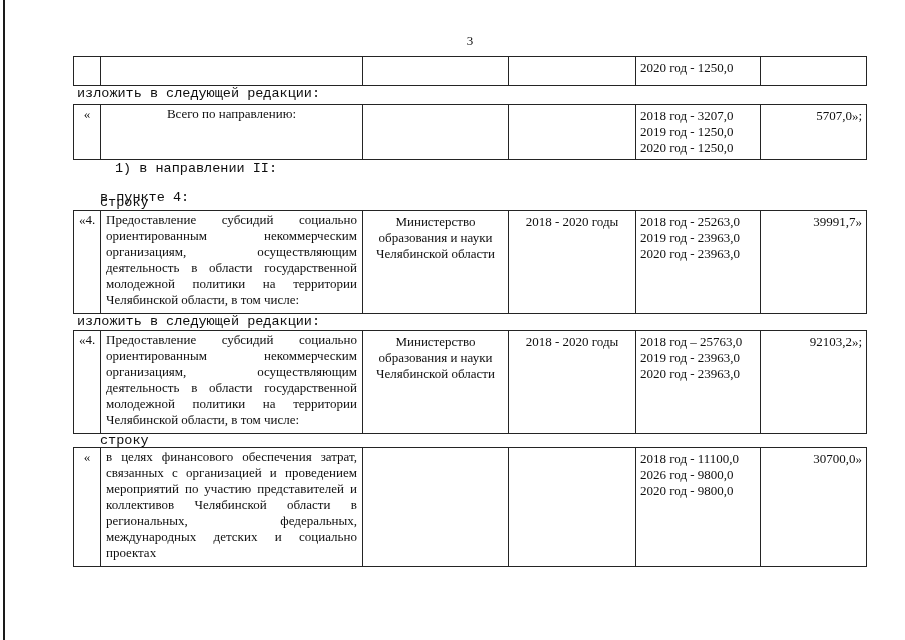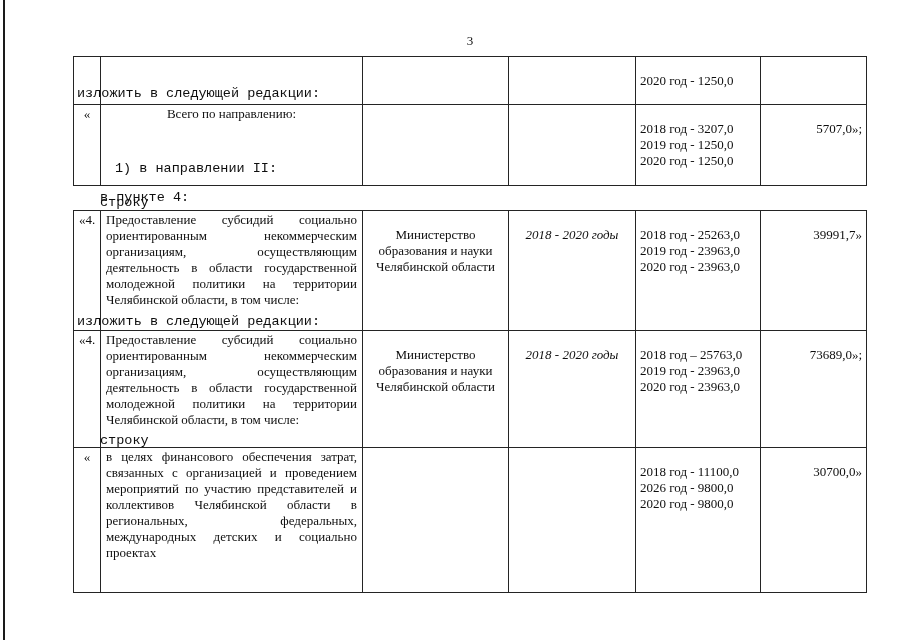--- a/index.html
+++ b/index.html
@@ -50,40 +50,40 @@
     position: absolute;
     left: 73px;
     border-collapse: collapse;
     table-layout: fixed;
     width: 793px;
     background: #ffffff;
   }
   .doc-table td {
     border: 1px solid #242424;
     vertical-align: top;
-    padding: 16px 4px;
+    padding: 3px 4px;
     font-size: 13px;
     line-height: 16px;
     overflow: hidden;
   }
   .t1 { top: 56px; }
   .t2 { top: 104px; }
   .t3 { top: 210px; }
   .t4 { top: 330px; }
   .t5 { top: 447px; }
   .t1 td { height: 22px; }
   .t2 td { height: 48px; }
   .t3 td { height: 96px; }
   .t4 td { height: 96px; }
   .t5 td { height: 112px; }
 
   td.c-num    { text-align: center; padding: 1px 1px; }
   td.c-desc   { text-align: justify; padding: 1px 5px; }
   td.c-exec   { text-align: center; }
-  td.c-period { text-align: center; font-style: italic; }
+  td.c-period { text-align: center; }
   td.c-yearly { text-align: left; white-space: pre-line; }
   td.c-total  { text-align: right; }
 </style>
 </head>
 <body>
 
 <div class="page">
   <div class="scan-line"></div>
 
   <div class="page-number">3</div>
@@ -174,21 +174,21 @@
       </colgroup>
     <tbody>
         <tr>
       <td class="c-num">«4.</td>
       <td class="c-desc">Предоставление субсидий социально ориентированным некоммерческим организациям, осуществляющим деятельность в области государственной молодежной политики на территории Челябинской области, в том числе:</td>
       <td class="c-exec">Министерство образования и науки Челябинской области</td>
       <td class="c-period">2018 - 2020 годы</td>
       <td class="c-yearly">2018 год – 25763,0
 2019 год - 23963,0
 2020 год - 23963,0</td>
-      <td class="c-total">73689,0»;</td>
+      <td class="c-total">92103,2»;</td>
     </tr>
   </tbody>
     </table>
 
   <div class="para roww2">строку</div>
 
   <table class="doc-table t5">
     <colgroup>
         <col style="width:27px">
         <col style="width:262px">

